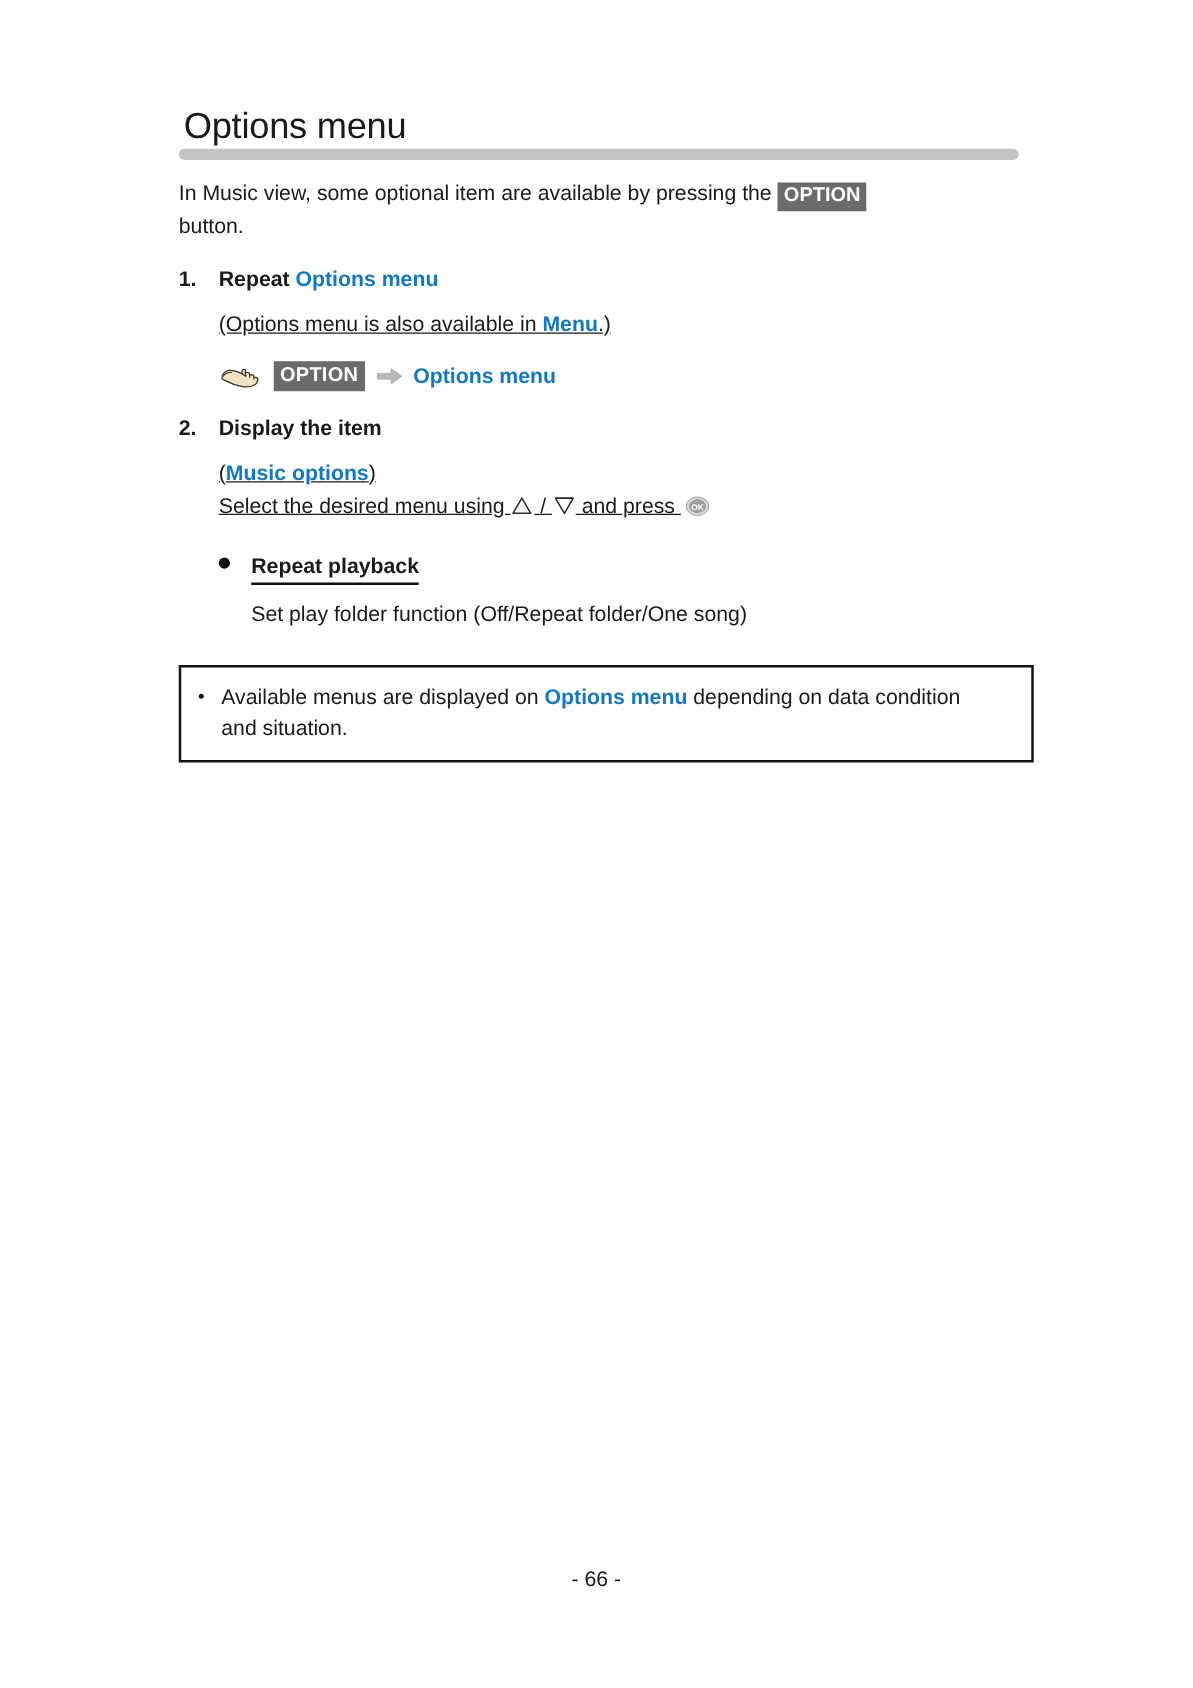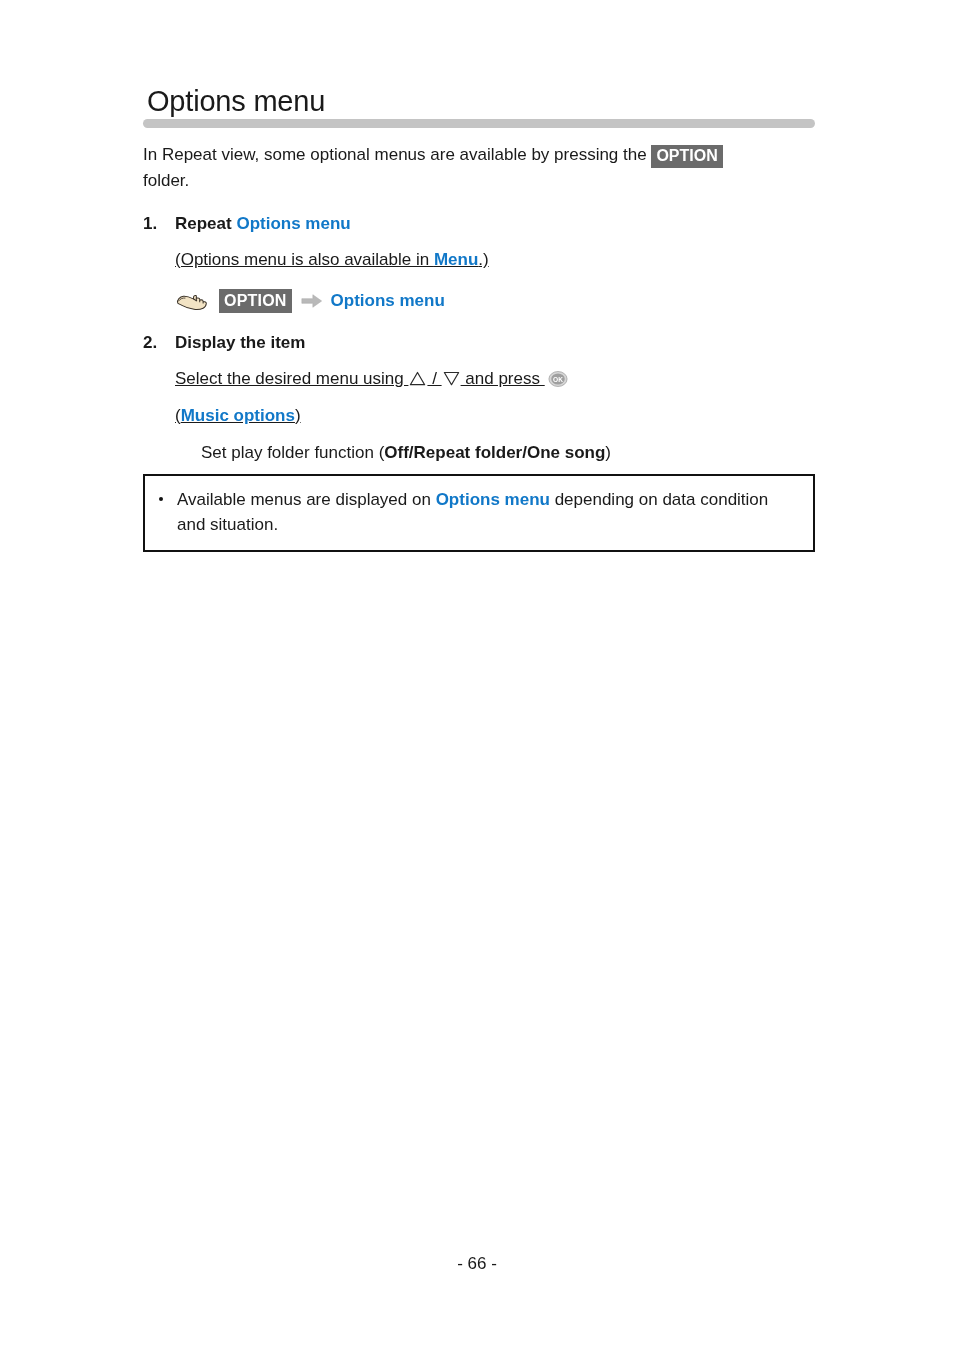--- a/index.html
+++ b/index.html
@@ -52,21 +52,21 @@
     margin-top: -2px;
   }
 
   
   .para {
     font-size: 17px;
     line-height: 26px;
     color: #1a1a1a;
     margin: 0;
   }
-  .b { font-weight: bold; }
+  .b { font-weight: normal; }
   .blue {
     color: #1178c8;
     font-weight: bold;
   }
 
   
   .intro {
     margin-top: 8px;
     width: 660px;
   }
@@ -188,25 +188,25 @@
   }
   .dot-desc {
     margin-left: 58px;
     margin-top: 12px;
     font-size: 17px;
     line-height: 24px;
   }
 
   
   .note-box {
-    margin-top: 9px;
+    margin-top: 28px;
     margin-left: 0px;
     width: 642px;
     border: 2px solid #111;
-    padding: 11px 12px 13px 14px;
+    padding: 11px 24px 13px 14px;
     background: #fff;
   }
   .note-row {
     display: flex;
     align-items: baseline;
   }
   .note-bullet {
     flex: 0 0 auto;
     width: 4px;
     height: 4px;
@@ -237,21 +237,21 @@
 <body>
 
 <div class="page">
   <div class="content">
 
     <div class="title-block">
       <h1 class="page-title">Options menu</h1>
       <div class="title-rule"></div>
     </div>
 
-    <p class="para intro"><span>In Repeat view, some optional menus are available by pressing the </span><span class="inline-badge">OPTION</span><br><span>folder.</span></p>
+    <p class="para intro"><span>In Music view, some optional item are available by pressing the </span><span class="inline-badge">OPTION</span><br><span>button.</span></p>
 
     <div class="step">
       <div class="step-head">
         <span class="step-num">1.</span>
         <span><span>Repeat </span><span class="blue">Options menu</span></span>
       </div>
 
       <div class="step-body">
         <p class="para"><span>(Options menu is also available in </span><span class="blue">Menu</span><span>.)</span></p>
 
@@ -282,33 +282,37 @@
       </div>
     </div>
 
     <div class="step">
       <div class="step-head">
         <span class="step-num">2.</span>
         <span>Display the item</span>
       </div>
 
       <div class="step-body">
+        <p class="para" style="margin-top:11px"><span>(</span><span class="blue">Music options</span><span>)</span></p>
+
         <p class="para"><span>Select the desired menu using </span><svg class="tri" viewBox="0 0 18 16">
               <path d="M9 1.6 L16.6 14.6 L1.4 14.6 Z" fill="none" stroke="#2b2b2b" stroke-width="1.3" stroke-linejoin="round"></path>
             </svg><span> / </span><svg class="tri" viewBox="0 0 18 16">
               <path d="M1.4 1.6 L16.6 1.6 L9 14.6 Z" fill="none" stroke="#2b2b2b" stroke-width="1.3" stroke-linejoin="round"></path>
             </svg><span> and press </span><svg class="ok-icon" viewBox="0 0 22 18">
               <ellipse cx="11" cy="9" rx="10.2" ry="8.4" fill="#d7d7d7" stroke="#9a9a9a" stroke-width="0.8"></ellipse>
               <ellipse cx="11" cy="9" rx="7.6" ry="6.2" fill="#9f9f9f"></ellipse>
               <text x="11" y="12.2" font-family="Liberation Sans, sans-serif" font-size="7.4" font-weight="bold" fill="#ffffff" text-anchor="middle">OK</text>
           </svg></p>
-
-        <p class="para" style="margin-top:11px"><span>(</span><span class="blue">Music options</span><span>)</span></p>
-      </div>
-
+      </div>
+
+      <div class="dot-item">
+        <span class="dot"></span>
+        <span class="dot-label">Repeat playback</span>
+      </div>
       <p class="dot-desc para"><span>Set play folder function (</span><span class="b">Off/Repeat folder/One song</span><span>)</span></p>
     </div>
 
     <div class="note-box">
       <div class="note-row">
         <span class="note-bullet"></span>
         <span class="note-text"><span>Available menus are displayed on </span><span class="blue">Options menu</span><span> depending on data condition and situation.</span></span>
       </div>
     </div>
 

